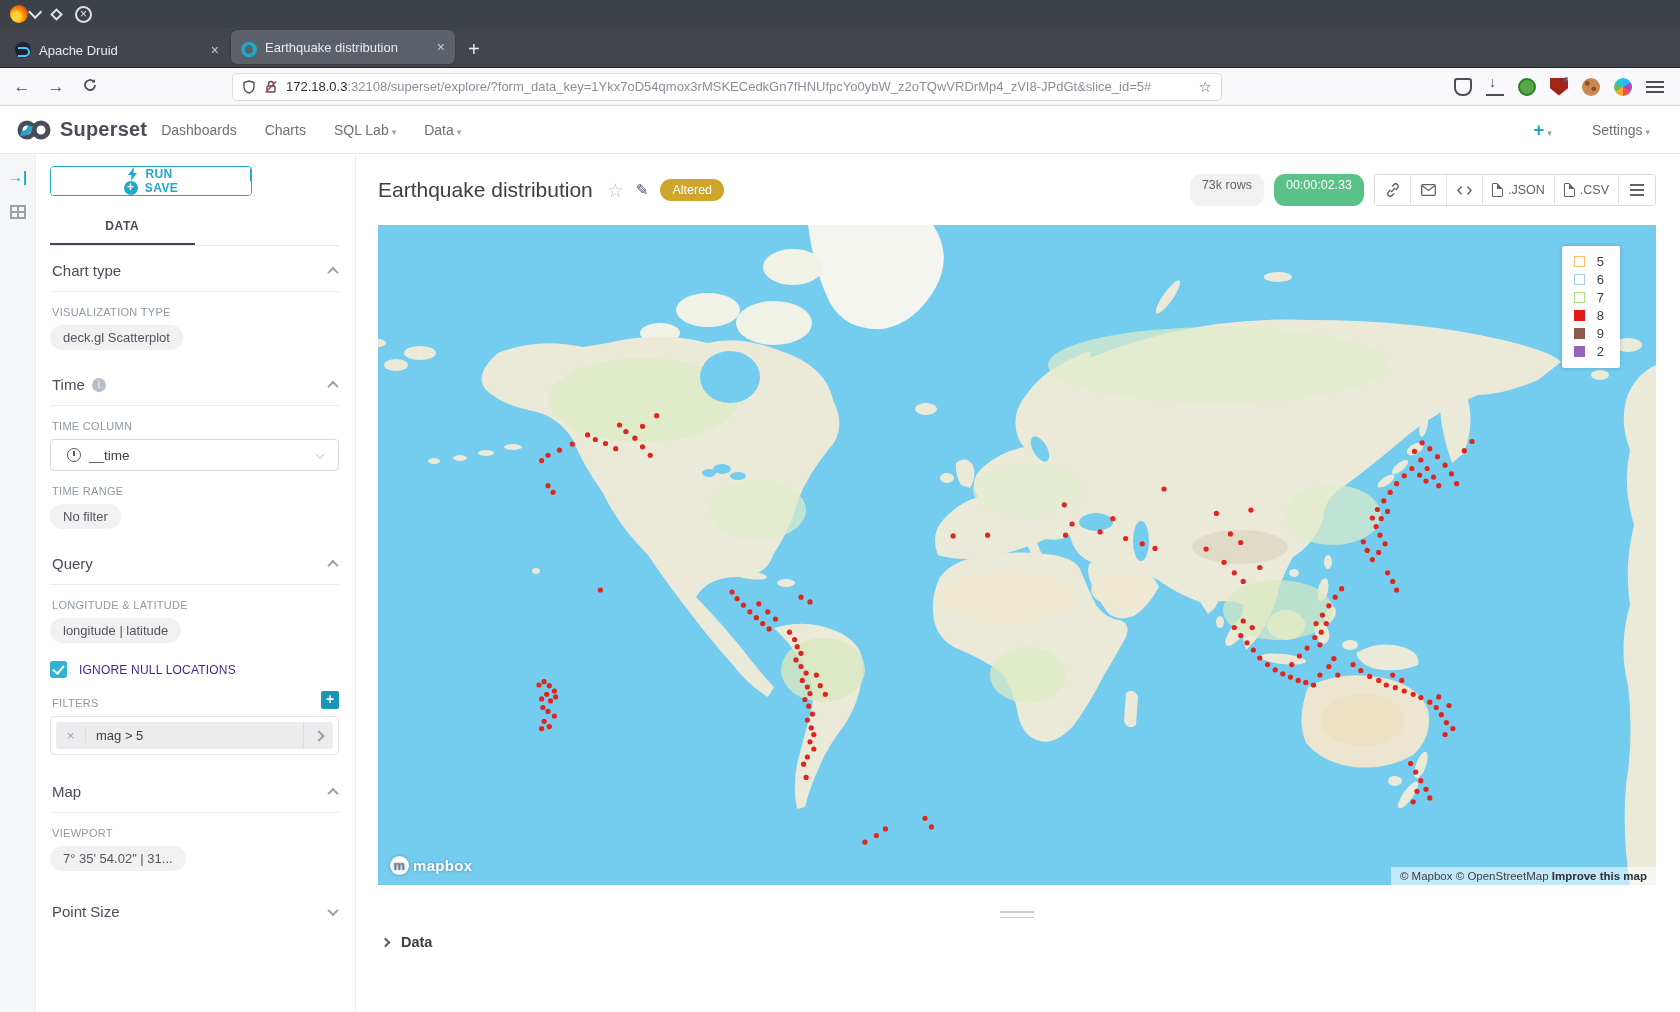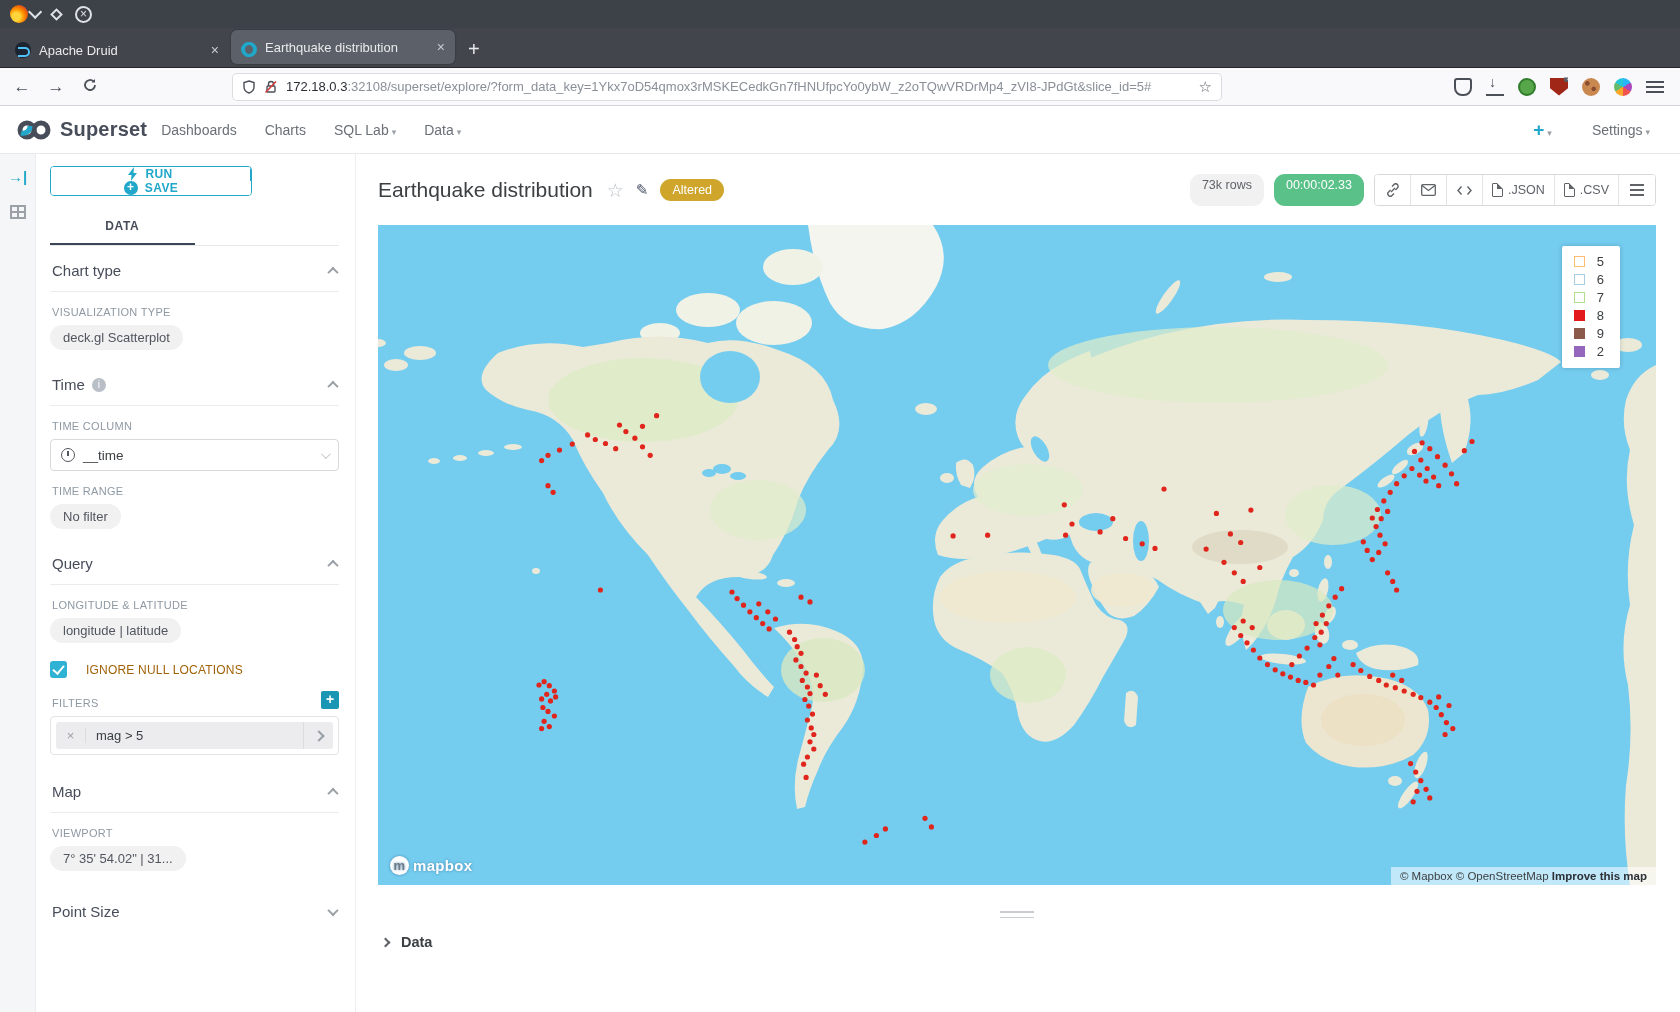--- a/index.html
+++ b/index.html
@@ -93,28 +93,28 @@
   .sec-head { display:flex; align-items:center; justify-content:space-between; padding:16px 2px 12px 2px; }
   .sec-title { font-size:15px; color:#484d5a; display:flex; align-items:center; gap:7px; }
   .chev { width:8px; height:8px; border-right:2px solid #9aa0a6; border-bottom:2px solid #9aa0a6; }
   .chev.up { transform:rotate(-135deg) translate(-1px,-1px); }
   .chev.down { transform:rotate(45deg) translate(-1px,-1px); }
   .chev.right { transform:rotate(-45deg); }
   .sec-div { border-bottom:1px solid #ececec; }
   .ctl-label { font-size:11px; color:#8e99a3; letter-spacing:.3px; margin:14px 2px 7px; }
   .pill { display:inline-block; background:#f1f1f2; border-radius:14px; padding:5px 13px; font-size:13px; color:#51555e; }
   .select { border:1px solid #d9d9d9; border-radius:4px; height:32px; display:flex; align-items:center;
-    padding:0 10px; font-size:13.5px; color:#3c4043; gap:8px; background:#fff; }
+    padding:0 16px; font-size:13.5px; color:#3c4043; gap:8px; background:#fff; }
   .select .sel-caret { margin-left:auto; width:7px; height:7px; border-right:1.6px solid #c3c7cc; border-bottom:1.6px solid #c3c7cc; transform:rotate(45deg) translateY(-2px); }
   .clock { width:14px; height:14px; border:1.6px solid #53575e; border-radius:50%; position:relative; }
   .clock::after { content:""; position:absolute; left:5px; top:2px; width:1.6px; height:5px; background:#53575e; }
   .info-i { width:14px; height:14px; border-radius:50%; background:#b9bfc6; color:#fff; font-size:10px;
     line-height:14px; text-align:center; font-style:normal; }
   .row2 { display:flex; gap:14px; }
-  .cbrow { display:flex; gap:19px; font-size:12px; color:#a16207; letter-spacing:.2px; line-height:1.5; }
+  .cbrow { display:flex; gap:12px; font-size:12px; color:#4c1d95; letter-spacing:.2px; line-height:1.5; }
   .cb { width:17px; height:17px; border-radius:3px; flex:none; }
   .cb.checked { background:#2fb2d3; position:relative; }
   .cb.checked::after { content:""; position:absolute; left:5px; top:2px; width:5px; height:9px;
     border-right:2px solid #fff; border-bottom:2px solid #fff; transform:rotate(40deg); }
   .cb.un { border:1.6px solid #cfd3d8; background:#fff; }
   .add-btn { width:18px; height:18px; background:#1a96b5; border-radius:2px; color:#fff; font-size:14px;
     line-height:17px; text-align:center; font-weight:bold; }
   .filterbox { border:1px solid #e3e3e5; border-radius:4px; padding:5px; }
   .fchip { background:#ececee; border-radius:3px; height:27px; display:flex; align-items:center; font-size:13px; color:#3c4043; }
   .fchip .fx { width:30px; text-align:center; color:#9aa0a6; font-size:13px; border-right:1px solid #dcdcde; }

